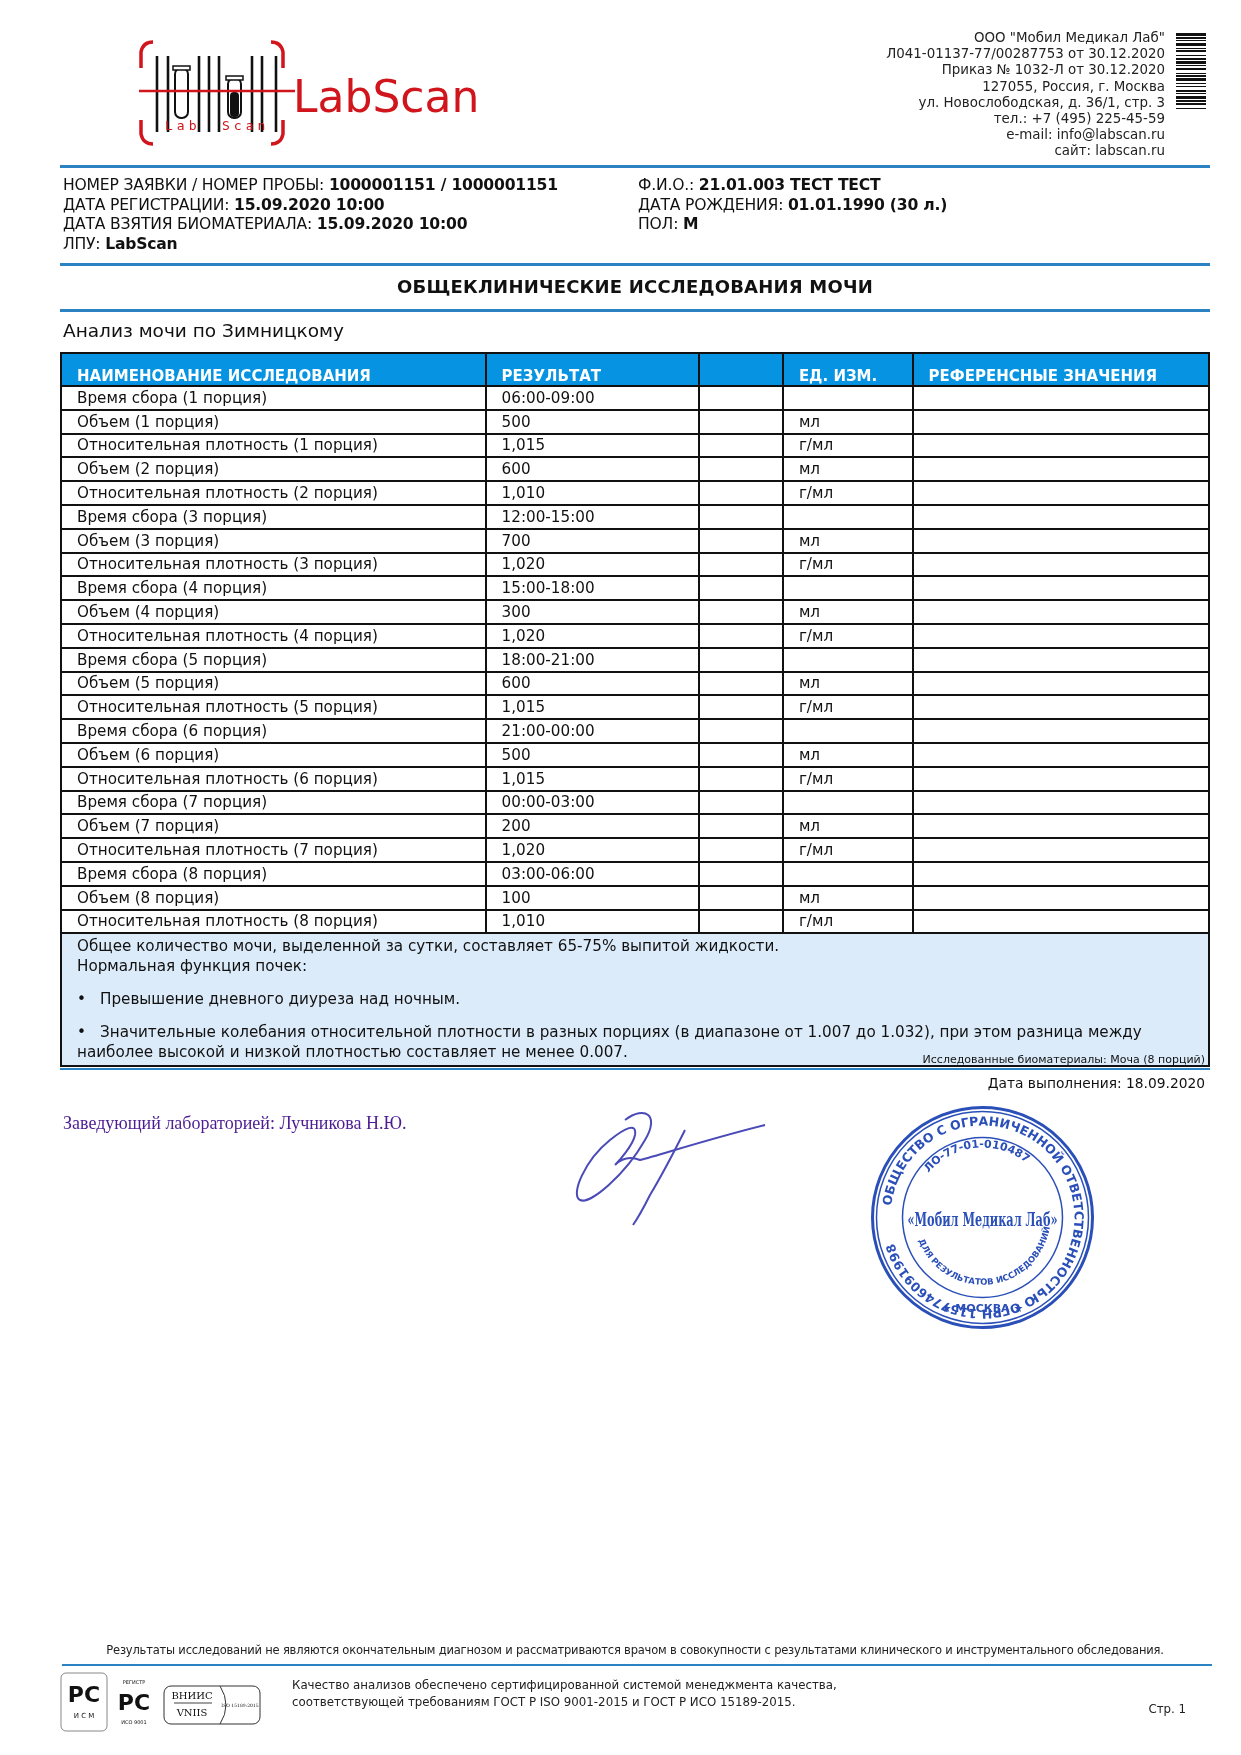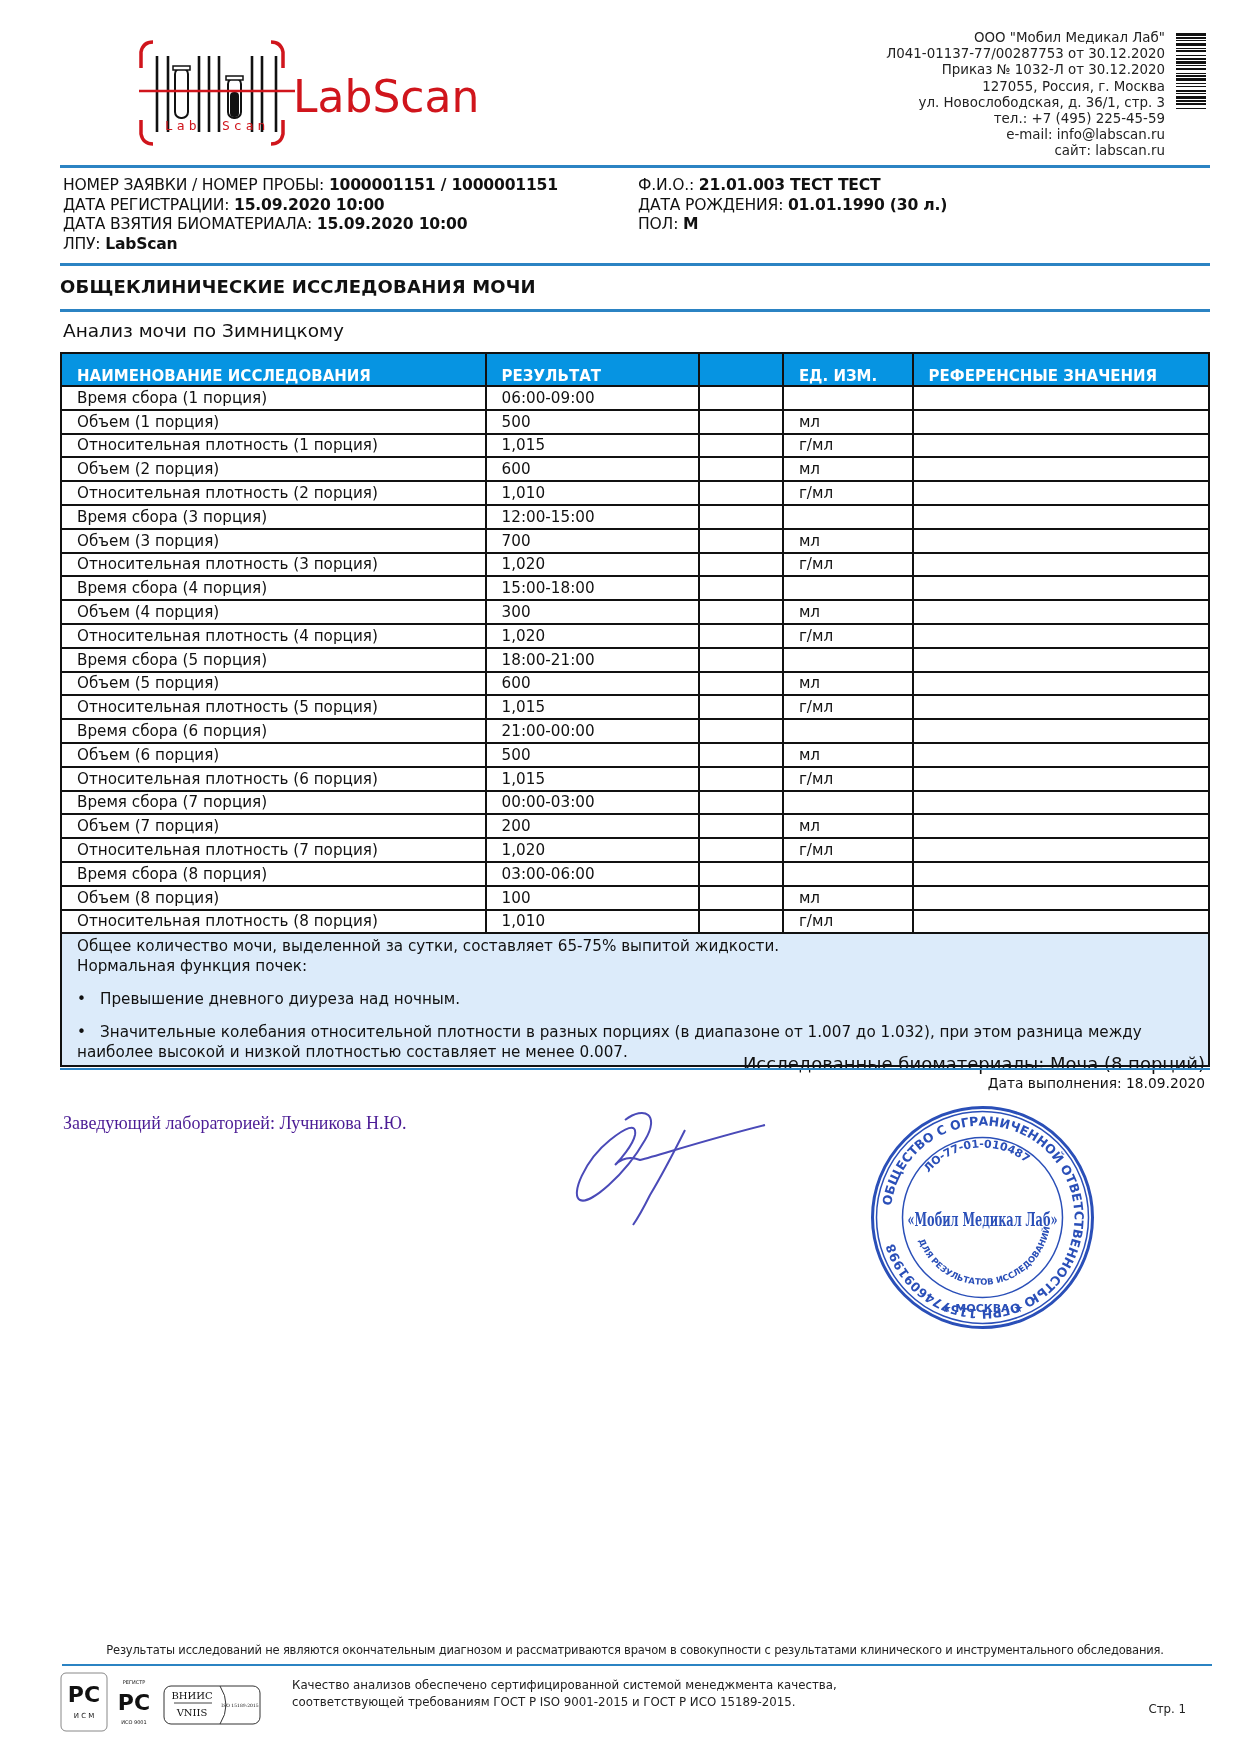--- a/index.html
+++ b/index.html
@@ -14,32 +14,32 @@
   .rule.r2 { top: 263px; width: 1150px; }
   .rule.r3 { top: 309px; width: 1150px; }
   .rule.r4 { top: 1068px; width: 1150px; height: 2px; }
   .rule.r5 { top: 1664px; width: 1150px; left: 62px; height: 2px; }
 
   .info { position: absolute; top: 176px; font-size: 15.6px; line-height: 19.6px; color: #111; letter-spacing: -0.2px; }
   .info.left { left: 63px; }
   .info.right { left: 638px; }
   .info b { font-weight: bold; }
 
-  .section-title { position: absolute; top: 276px; left: 60px; width: 1150px; font-weight: bold; font-size: 18px; letter-spacing: 0.2px; }
+  .section-title { position: absolute; top: 276px; left: 60px; width: 1150px; text-align: center; font-weight: bold; font-size: 18px; letter-spacing: 0.2px; }
   .subtitle { position: absolute; top: 320px; left: 63px; font-weight: normal; font-size: 18.5px; }
 
   table.results { position: absolute; left: 60px; top: 352px; width: 1150px; border-collapse: collapse; font-size: 15.2px; }
   table.results th { background: #0694e2; color: #fff; text-align: left; font-weight: bold; font-size: 15px; padding: 13px 0 0 15px; height: 23px; border: 2px solid #111; }
   table.results td { border: 2px solid #111; height: 23.8px; padding: 0 0 0 15px; vertical-align: middle; white-space: nowrap; }
   col.c1 { width: 425px; } col.c2 { width: 214px; } col.c3 { width: 84px; } col.c4 { width: 130px; } col.c5 { width: 297px; }
   .notes td { background: #dcebfa; padding: 2px 0 3px 15px !important; line-height: 20px; white-space: normal !important; font-size: 15.2px; }
   .notes .bullet { padding-left: 0; margin-top: 13px; }
   .notes .bullet span.dot { display: inline-block; width: 23px; }
 
-  .biomat { position: absolute; top: 1053px; right: 36px; font-size: 18px; color: #111; }
+  .biomat { position: absolute; top: 1053px; right: 36px; font-size: 11px; color: #111; }
   .done { position: absolute; top: 1075px; right: 36px; font-size: 13.8px; color: #111; }
   .head { position: absolute; top: 1113px; left: 63px; font-size: 18px; color: #4c1d95; font-family: Liberation Serif, serif; }
 
   .signature { position: absolute; left: 565px; top: 1100px; width: 240px; height: 150px; }
   .stamp { position: absolute; left: 865px; top: 1100px; width: 235px; height: 235px; }
 
   .disclaimer { position: absolute; top: 1643px; left: 60px; width: 1150px; text-align: center; font-size: 11.5px; color: #222; letter-spacing: -0.2px; }
   .certs { position: absolute; top: 1672px; left: 60px; height: 60px; width: 220px; }
   .quality { position: absolute; top: 1677px; left: 292px; font-size: 11.8px; line-height: 17px; color: #222; }
   .page-no { position: absolute; top: 1702px; right: 55px; font-size: 11.8px; color: #222; }

